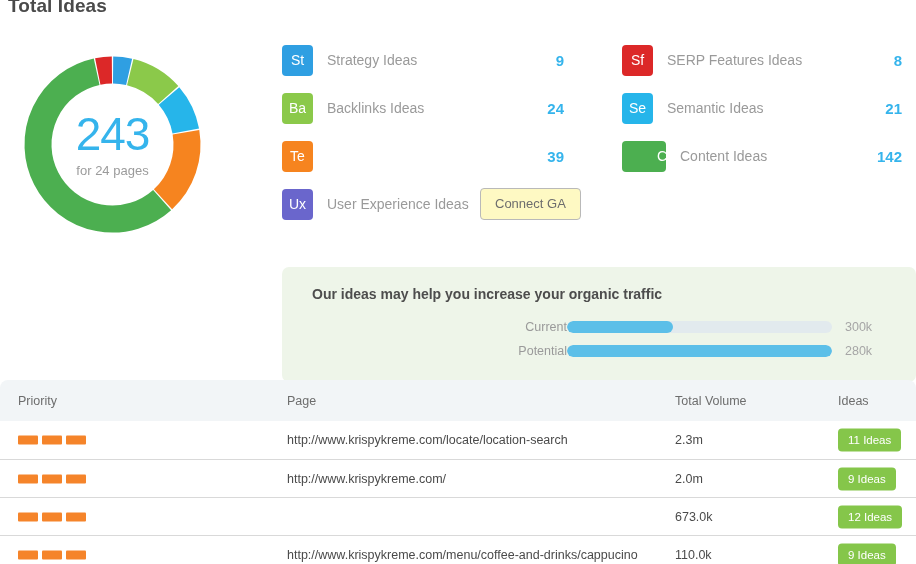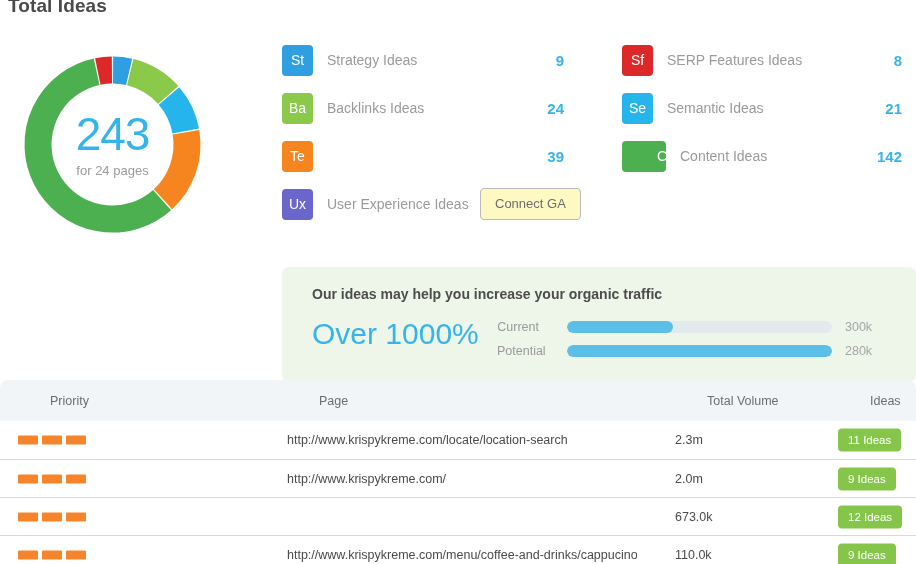--- a/index.html
+++ b/index.html
@@ -66,21 +66,21 @@
     position: absolute; left: 30px; top: 19px;
     font-size: 14px; font-weight: bold; color: #4d4d4d;
   }
   .traffic-big {
     position: absolute; left: 30px; top: 50px;
     font-size: 30px; color: #35b4ec; white-space: nowrap;
   }
   .bars { position: absolute; left: 215px; top: 48px; width: 390px; }
   .bar-row { position: relative; height: 24px; display: flex; align-items: center; }
   .bar-label {
-    width: 70px; text-align: right; padding-right: 28px;
+    width: 70px; text-align: right; padding-right: 0;
     font-size: 12.5px; color: #9a9a9a; flex: 0 0 auto;
   }
   .bar-track {
     position: relative; flex: 1 1 auto; height: 12px;
     background: #e2eaee; border-radius: 6px; overflow: hidden;
   }
   .bar-fill { position: absolute; left: 0; top: 0; height: 100%; background: #5cbfe8; border-radius: 6px; }
   .bar-amount {
     width: 55px; padding-left: 13px; font-size: 12.5px; color: #a6a6a6; flex: 0 0 auto;
   }
@@ -95,21 +95,21 @@
     position: relative; height: 38px; background: #ffffff;
     border-top: 1px solid #d9d9d9;
     padding-left: 12px;
   }
   .trow.first { border-top: none; }
   .cell { position: absolute; top: 50%; transform: translateY(-50%); }
   .c-priority { left: 18px; }
   .c-page     { left: 287px; }
   .c-volume   { left: 675px; }
   .c-ideas    { left: 838px; }
-  .th { font-size: 12.5px; color: #6d6d6d; margin-left: 32px; }
+  .th { font-size: 12.5px; color: #6d6d6d; }
   .td { font-size: 12.5px; color: #4a4a4a; white-space: nowrap; }
   .prio { display: flex; gap: 4px; }
   .prio i { display: block; width: 20px; height: 9px; background: #f5842a; border-radius: 1px; }
   .badge {
     display: inline-block; background: #85c64a; color: #ffffff;
     font-size: 11.5px; border-radius: 4px; padding: 5px 10px 6px;
     white-space: nowrap;
   }
 </style>
 </head>
@@ -172,21 +172,20 @@
         <div class="legend-row">
           <div class="chip" style="background: rgb(76, 175, 80); padding-left: 44px;">Co</div>
           <div class="legend-label">Content Ideas</div>
           <div class="legend-value">142</div>
         </div>
       </div>
   </div>
 
   <div class="traffic">
     <div class="traffic-title">Our ideas may help you increase your organic traffic</div>
-    <div class="traffic-big">Over 1000%</div>
     <div class="bars" id="traffic-bars">
         <div class="bar-row">
           <div class="bar-label">Current</div>
           <div class="bar-track">
             <div class="bar-fill" style="width: 40%;"></div>
           </div>
           <div class="bar-amount">300k</div>
         </div>
         <div class="bar-row">
           <div class="bar-label">Potential</div>

